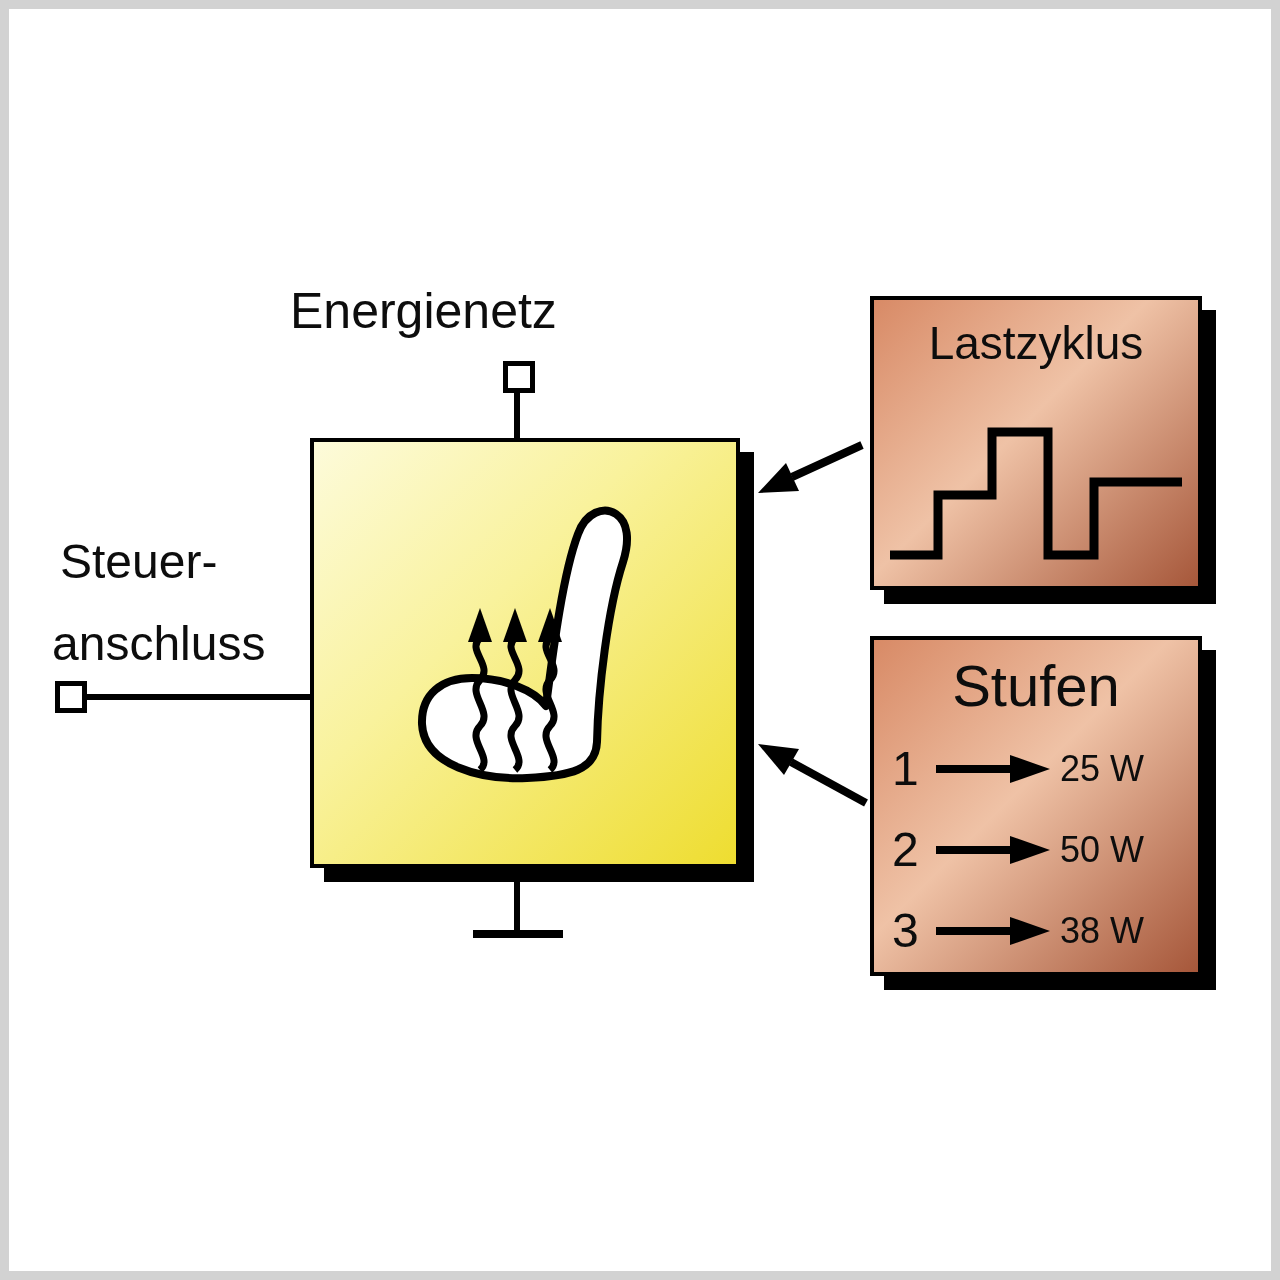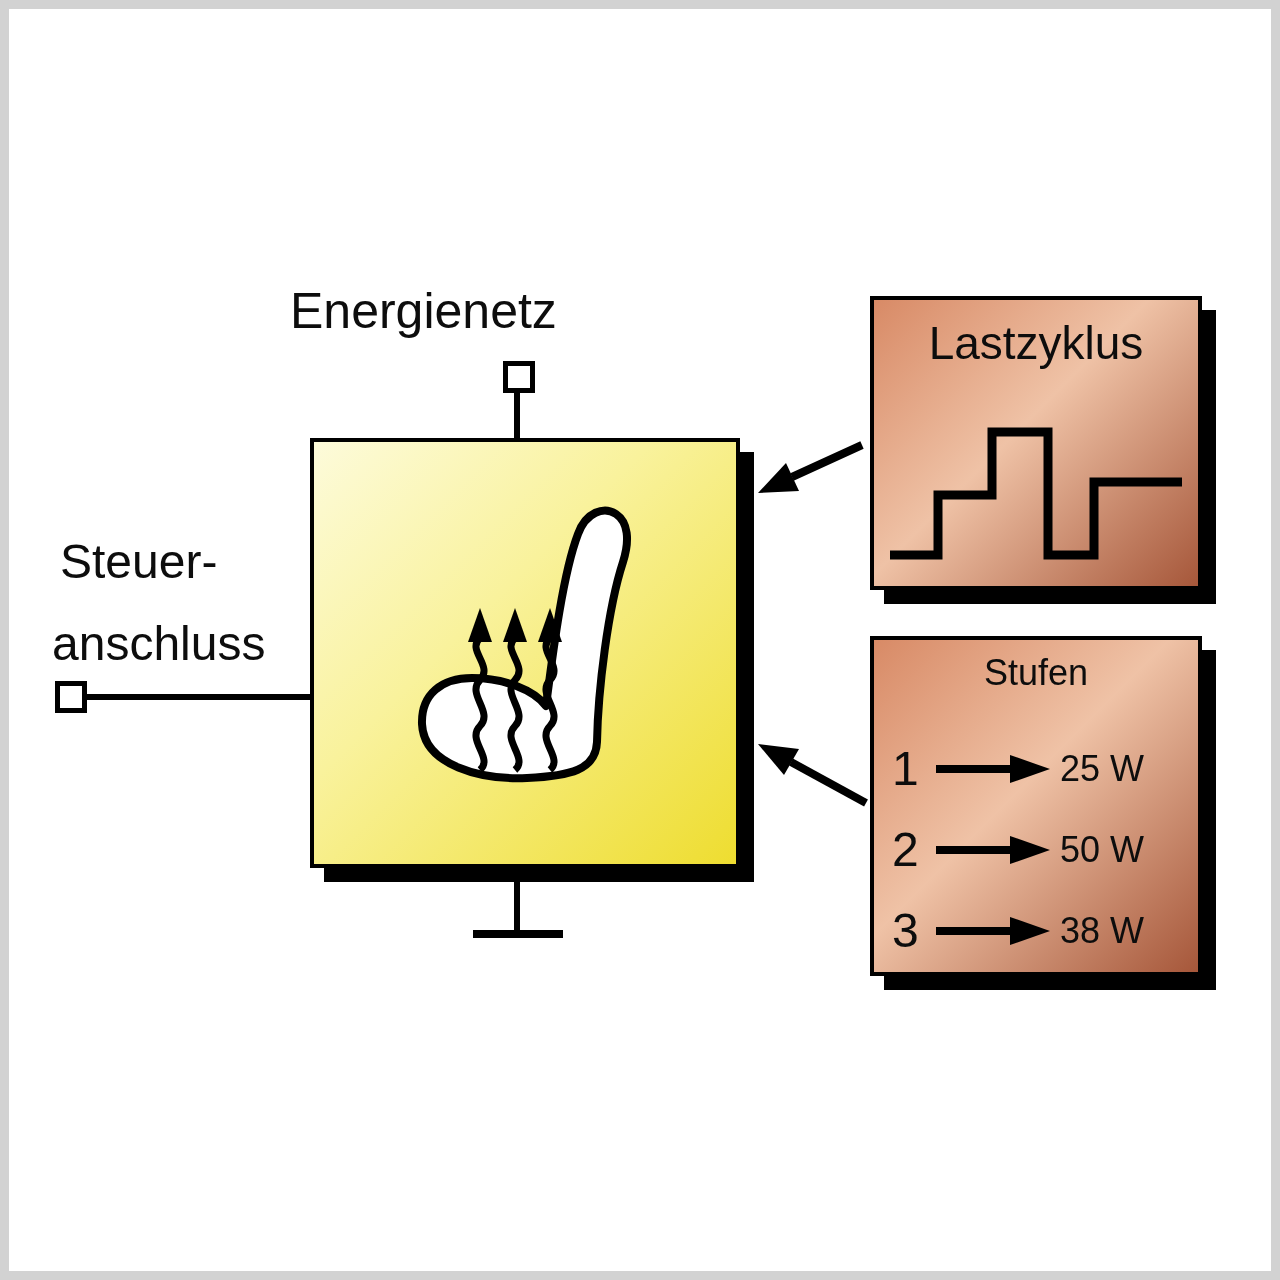--- a/index.html
+++ b/index.html
@@ -47,21 +47,21 @@
   #ground-line{left:514px;top:868px;height:66px;}
   #ground-bar{left:473px;top:930px;width:90px;height:8px;}
 
   
   #lastzyklus-box{left:870px;top:296px;width:332px;height:294px;}
   #lastzyklus-title{position:absolute;left:0;right:0;top:16px;text-align:center;font-size:46px;}
   #waveform-svg{position:absolute;left:8px;top:92px;width:308px;height:180px;}
 
   
   #stufen-box{left:870px;top:636px;width:332px;height:340px;}
-  #stufen-title{position:absolute;left:0;right:0;top:12px;text-align:center;font-size:36px;}
+  #stufen-title{position:absolute;left:0;right:0;top:12px;text-align:center;font-size:58px;}
   #stufen-rows{position:absolute;left:18px;top:88px;right:6px;}
   .stufen-row{display:flex;align-items:center;height:81px;}
   .stufen-num{width:36px;font-size:48px;}
   .stufen-arrow{width:118px;height:36px;margin:0 8px 0 6px;flex:0 0 auto;}
   .stufen-val{font-size:36px;white-space:nowrap;}
 
   #arrows-overlay{position:absolute;left:0;top:0;width:1280px;height:1280px;pointer-events:none;z-index:40;}
 </style>
 </head>
 <body>

